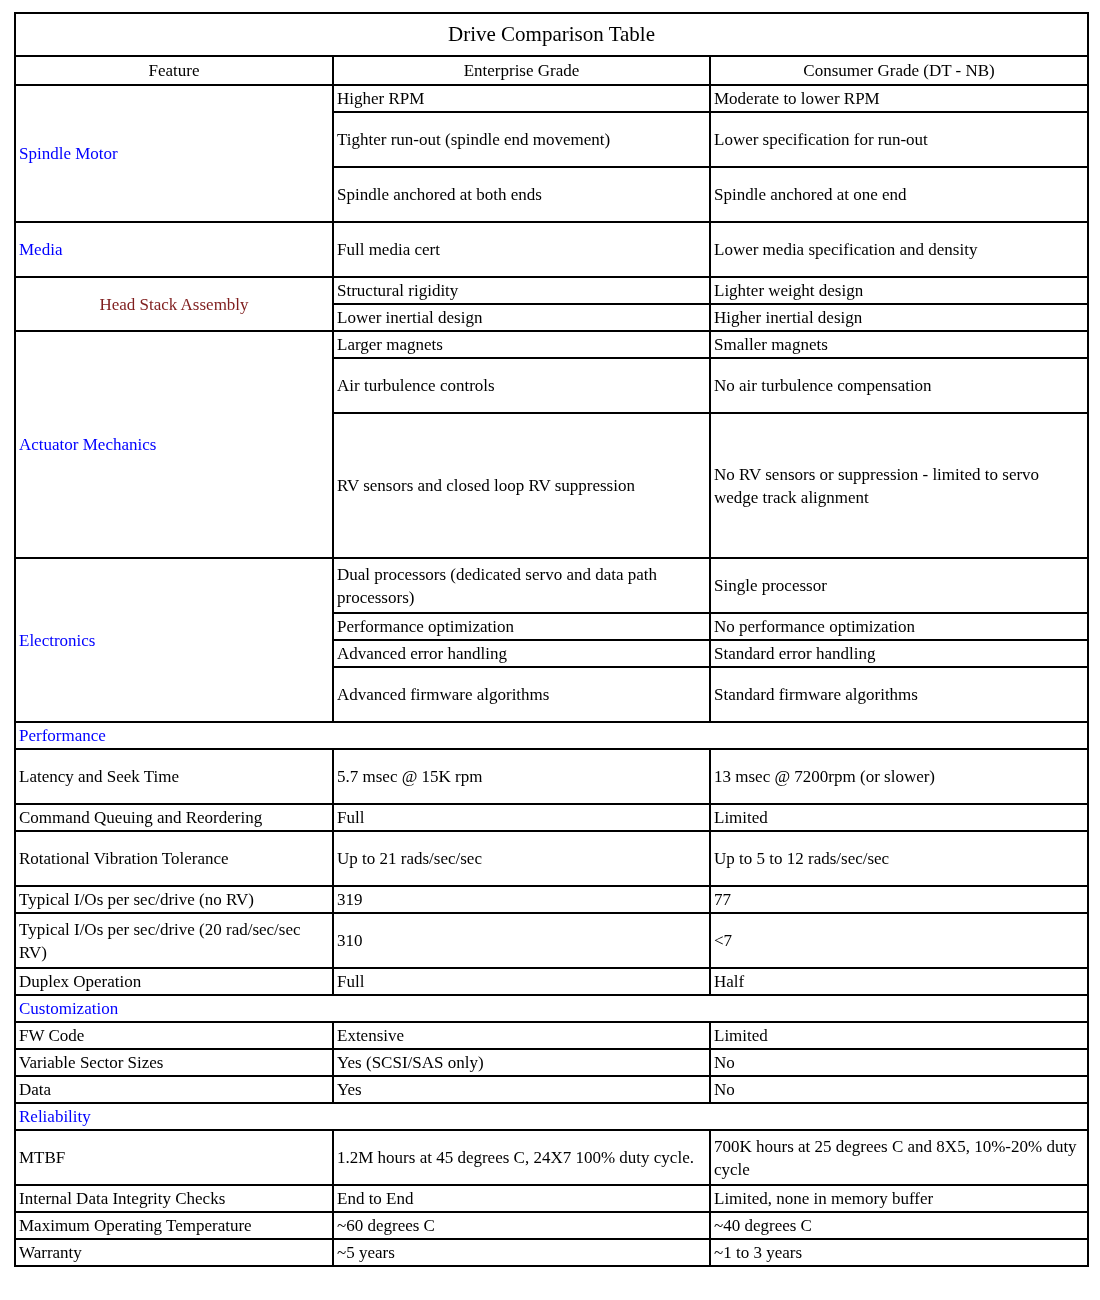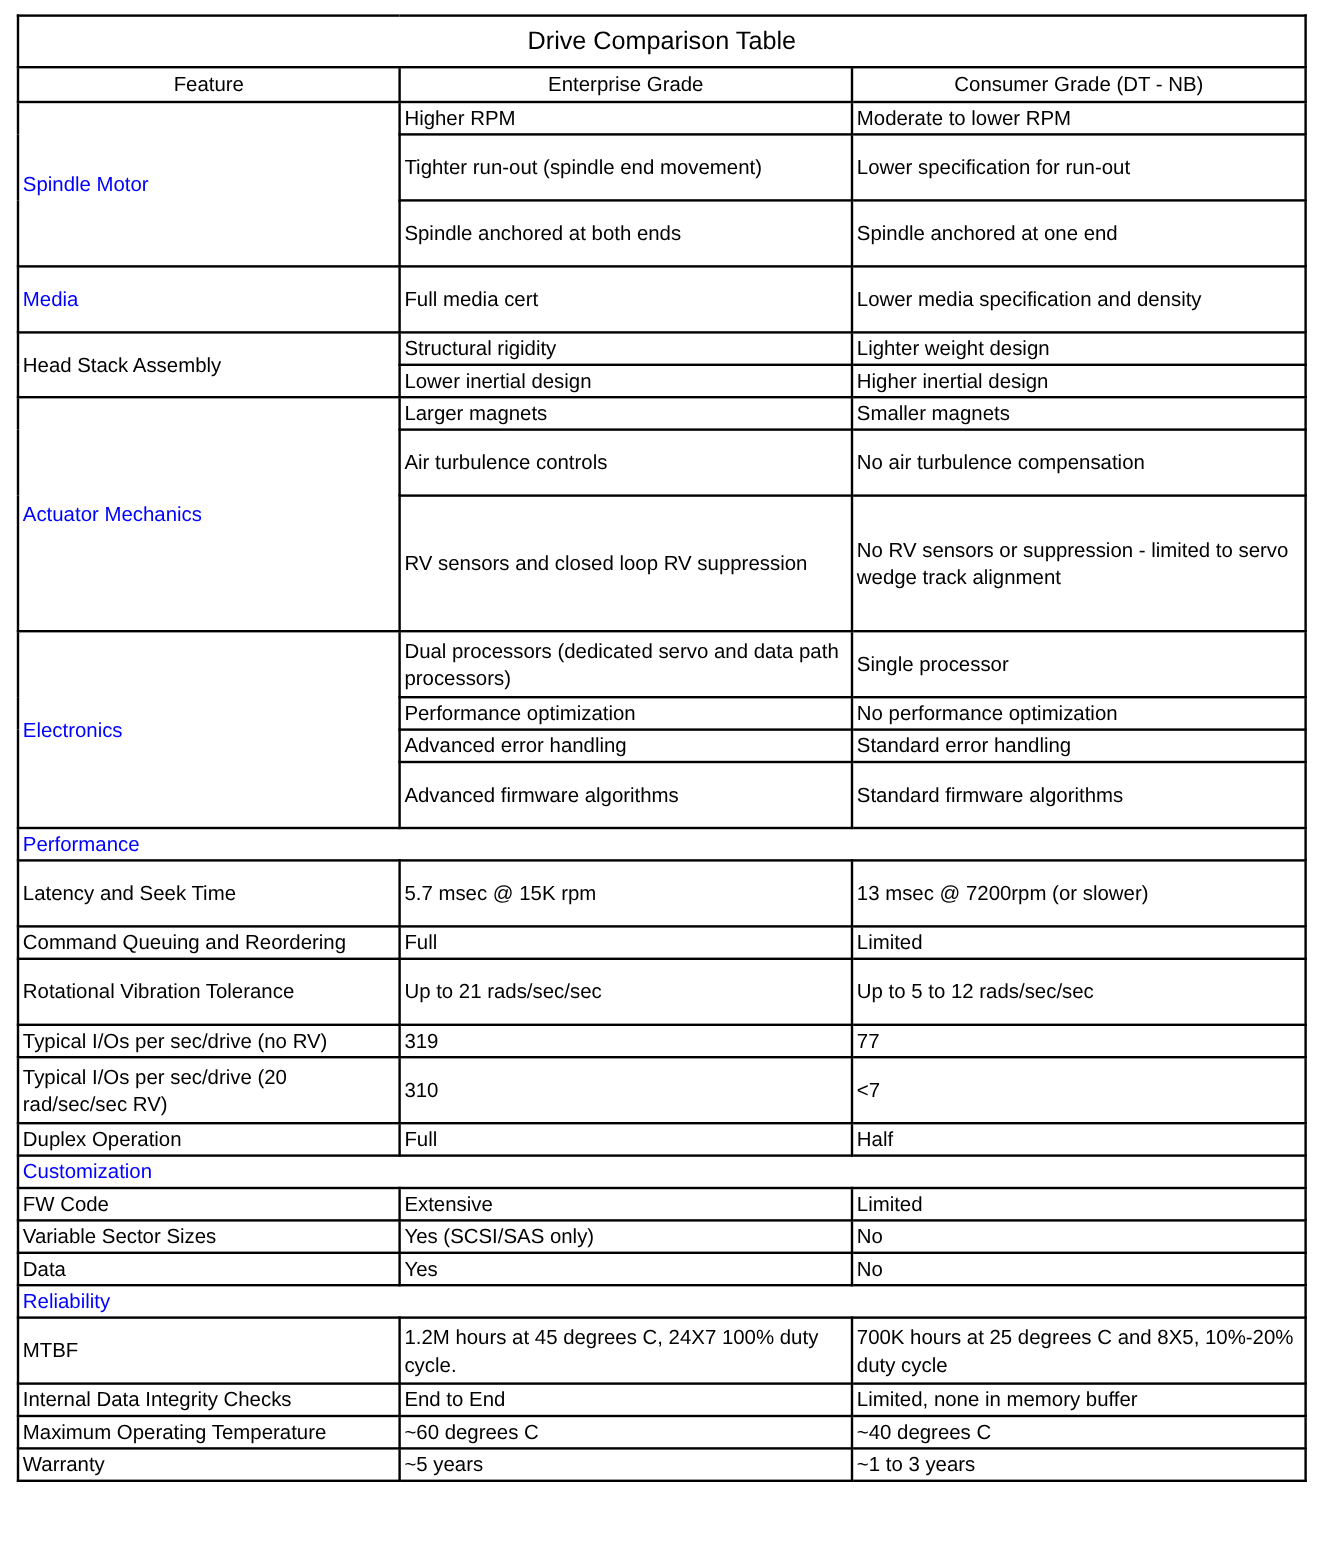--- a/index.html
+++ b/index.html
@@ -2,39 +2,39 @@
 <html><head>
   <meta charset="utf-8">
   <style>
     html, body { margin: 0; padding: 0; background: #ffffff; }
     body { width: 1100px; height: 1300px; position: relative; overflow: hidden; }
     #tbl {
       position: absolute; left: 14px; top: 12px;
       width: 1073px;
       border-collapse: collapse;
       table-layout: fixed;
-      font-family: Liberation Sans, sans-serif;
+      font-family: Liberation Serif, serif;
       font-size: 17px;
       color: #000000;
     }
     #tbl td, #tbl th {
       border: 2px solid #000000;
       padding: 0 3px;
       font-weight: normal;
       text-align: left;
       vertical-align: middle;
       line-height: 23px;
       overflow: hidden;
     }
     .title-cell { font-size: 21px; text-align: center !important; height: 41px; }
     .hdr-cell { height: 27px; text-align: center !important; }
     .cat { color: #0000ff; }
     .h1 { height: 27px; }
     .h2 { height: 55px; }
-    .h4 { height: 113px; }
+    .h4 { height: 145px; }
   </style>
 </head>
 <body>
 
 <table id="tbl">
   <colgroup>
     <col style="width:318px">
     <col style="width:377px">
     <col style="width:378px">
   </colgroup>
@@ -62,21 +62,21 @@
       <td>Spindle anchored at one end</td>
     </tr>
 
     <tr class="h2">
       <td class="cat" style="color: rgb(0, 0, 255);">Media</td>
       <td>Full media cert</td>
       <td>Lower media specification and density</td>
     </tr>
 
     <tr class="h1">
-      <td rowspan="2" class="cat" style="color: #000000;">Head Stack Assembly</td>
+      <td rowspan="2" class="cat" style="color: #7f1d1d; text-align: center;">Head Stack Assembly</td>
       <td>Structural rigidity</td>
       <td>Lighter weight design</td>
     </tr>
     <tr class="h1">
       <td>Lower inertial design</td>
       <td>Higher inertial design</td>
     </tr>
 
     <tr class="h1">
       <td rowspan="3" class="cat" style="color: rgb(0, 0, 255);">Actuator Mechanics</td>

